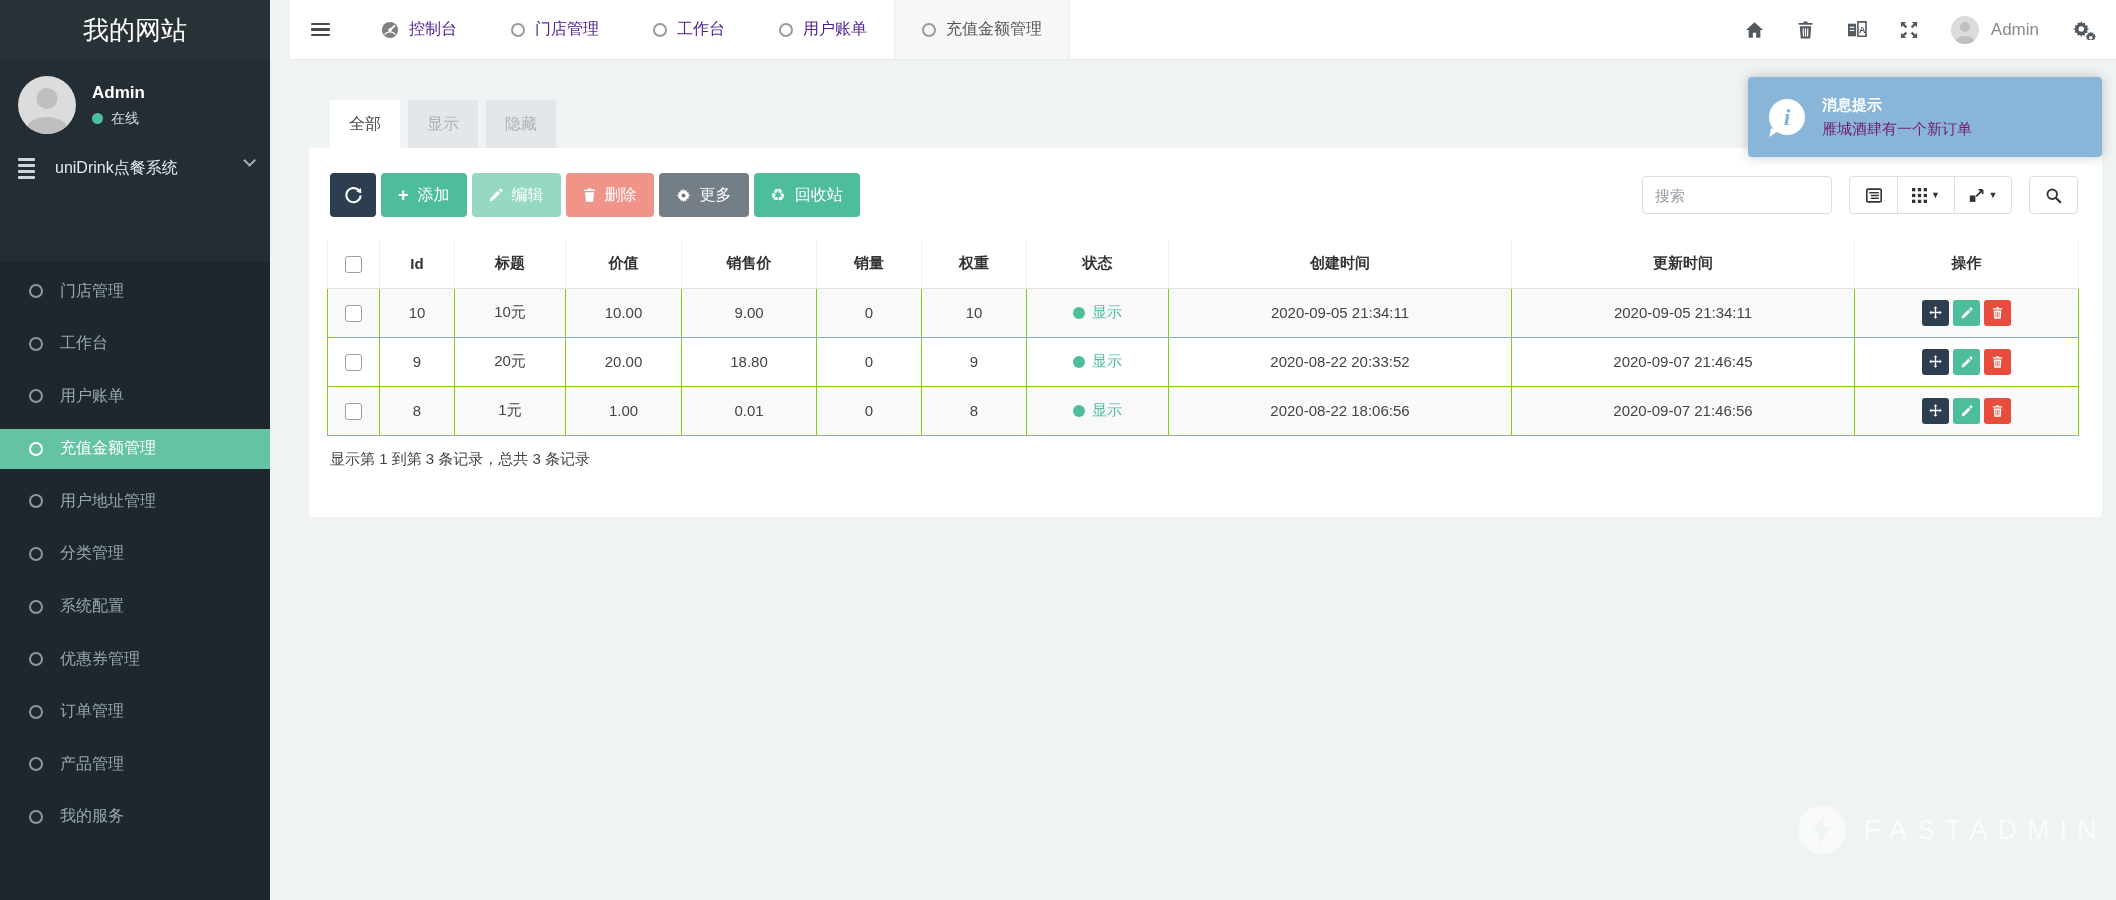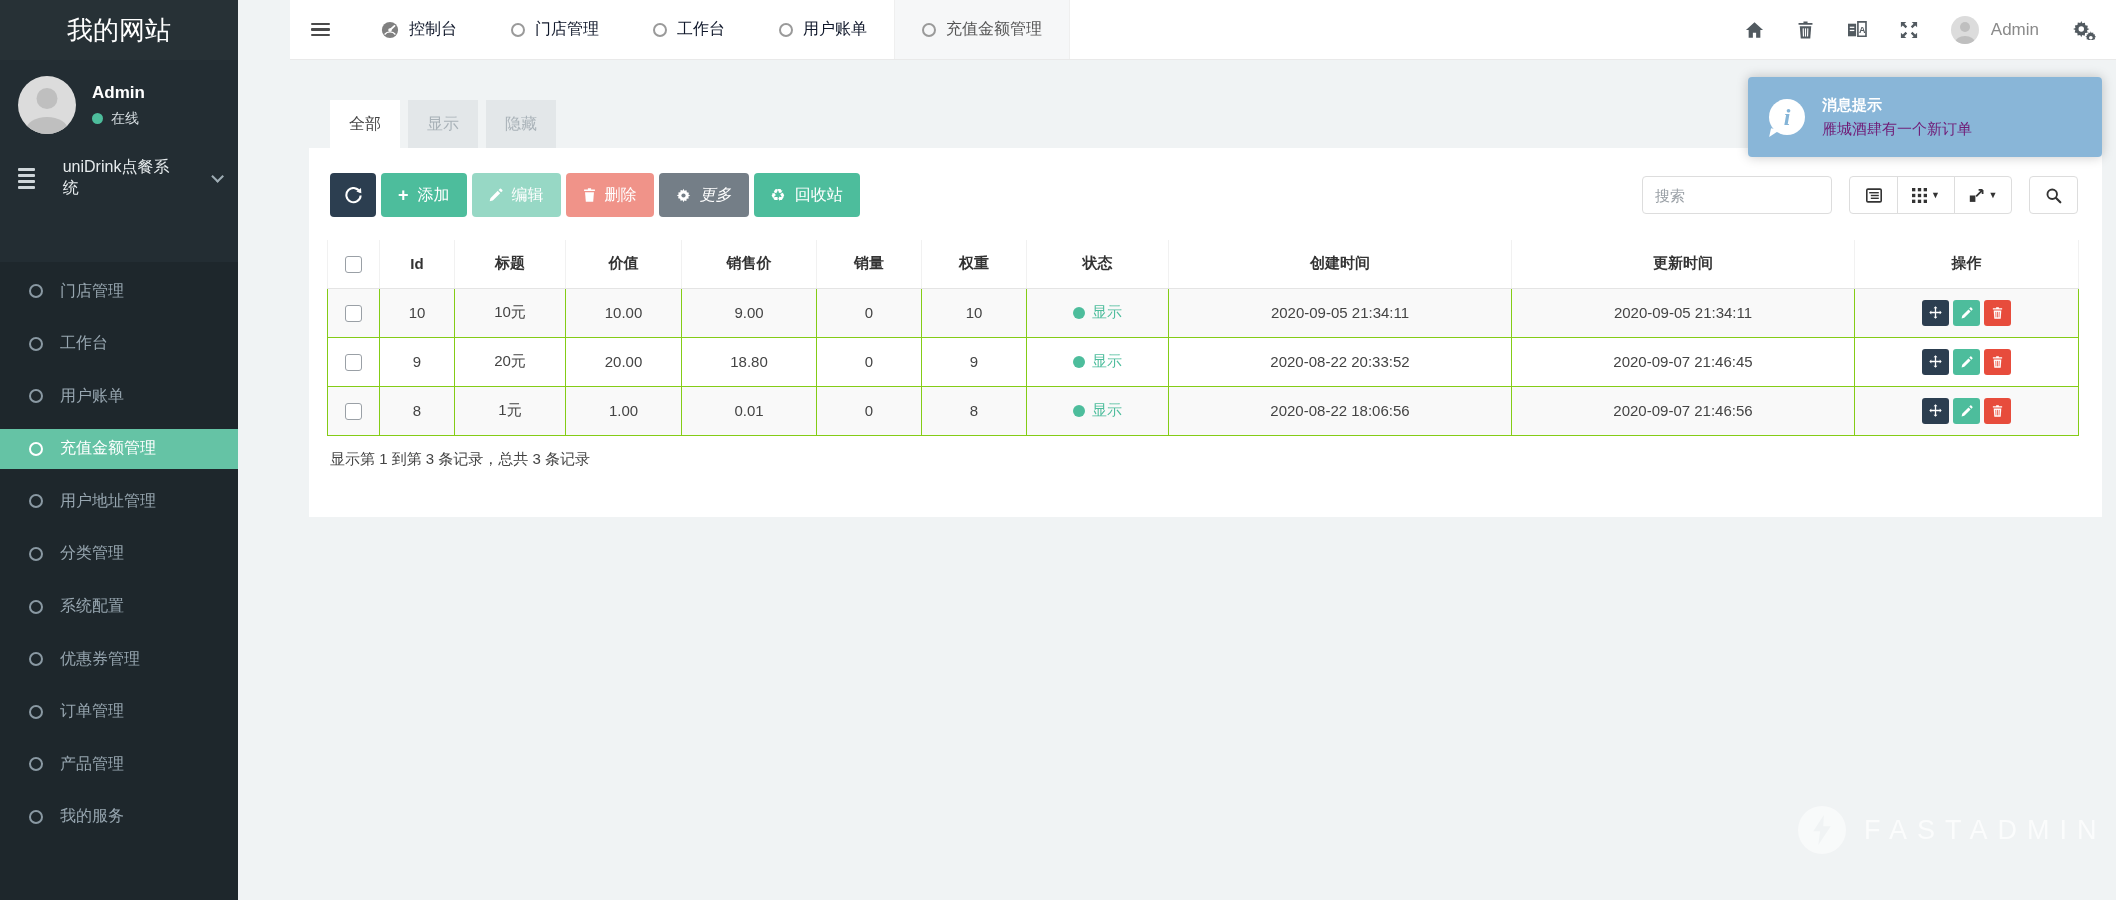--- a/index.html
+++ b/index.html
@@ -3,49 +3,49 @@
 <meta charset="utf-8">
 <style>
   * { box-sizing:border-box; margin:0; padding:0; }
   html,body { width:2116px; height:900px; }
   body {
     position:relative; overflow:hidden;
     font-family:"Liberation Sans","DejaVu Sans",sans-serif;
     background:#f0f3f4; color:#444;
   }
   
-  .sidebar { position:absolute; left:0; top:0; width:238px; height:900px; background:#232d33; z-index:5; }
+  .sidebar { position:absolute; left:0; top:0; width:270px; height:900px; background:#232d33; z-index:5; }
   .logo { height:60px; line-height:60px; text-align:center; color:#fff; font-size:26px; background:#273136; }
   .user-panel { margin-top:13px; padding:0 18px; height:64px; display:flex; align-items:center; gap:16px; }
   .avatar-lg { width:58px; height:58px; border-radius:50%; background:#dcdcdc; position:relative; overflow:hidden; flex:none; }
   .avatar-lg .head { position:absolute; top:12px; left:50%; transform:translateX(-50%); width:21px; height:21px; border-radius:50%; background:#bfbfbf; }
   .avatar-lg .bodyshape { position:absolute; bottom:-9px; left:50%; transform:translateX(-50%); width:42px; height:26px; border-radius:50% 50% 0 0; background:#bfbfbf; }
   .user-meta { display:flex; flex-direction:column; gap:7px; }
   .user-name { color:#fff; font-size:17px; font-weight:bold; }
   .user-status { display:flex; align-items:center; gap:8px; color:#d4dbdf; font-size:14px; }
   .dot { width:11px; height:11px; border-radius:50%; background:#4dbd9c; display:inline-block; }
   .menu-search { margin:21px 14px 0; height:46px; background:#2a353b; border:1px solid #3b474e; border-radius:6px; display:flex; align-items:center; padding:0 14px; }
   .menu-search input { flex:1; background:transparent; border:none; outline:none; color:#b9c4cb; font-size:15px; font-family:inherit; }
   .menu-search input::placeholder { color:#8496a1; }
-  .menu-group { margin-top:21px; height:40px; display:flex; align-items:center; padding:0 18px; color:#e6ebed; font-size:16px; gap:28px; }
+  .menu-group { margin-top:21px; height:40px; display:flex; padding:0 18px; color:#e6ebed; font-size:16px; gap:20px; }
   .list-icon { display:inline-flex; flex-direction:column; gap:3px; width:17px; }
   .list-icon i { display:block; height:3px; background:#cfd6da; border-radius:1px; }
   .chevron-down { margin-left:auto; width:9px; height:9px; border-right:2px solid #9fadb5; border-bottom:2px solid #9fadb5; transform:rotate(45deg) translateY(-3px); }
   .submenu { position:absolute; top:262px; bottom:0; left:0; right:0; background:#1e272c; padding-top:9px; }
   .submenu-item { height:40px; margin-bottom:12.6px; display:flex; align-items:center; gap:17px; padding-left:29px; color:#97a6b0; font-size:16px; cursor:pointer; }
   .circle-o { width:14px; height:14px; border:2px solid #8a99a3; border-radius:50%; flex:none; }
   .submenu-item.active { background:#65c3a5; color:#fff; }
   .submenu-item.active .circle-o { border-color:#fff; }
   
   .navbar { position:absolute; left:290px; top:0; width:1826px; height:60px; background:#fff; border-bottom:1px solid #e9e9e9; display:flex; align-items:stretch; z-index:6; }
   .hamburger { width:60px; display:flex; align-items:center; justify-content:center; cursor:pointer; }
   .hamburger .bars { display:flex; flex-direction:column; gap:3px; }
   .hamburger .bars i { width:19px; height:2.5px; background:#4a4a4a; border-radius:1px; }
   .nav-tabs { display:flex; margin-left:4px; }
-  .nav-tab { display:flex; align-items:center; gap:10px; padding:0 27px; color:#0f172a; font-size:16px; cursor:pointer; }
+  .nav-tab { display:flex; align-items:center; gap:10px; padding:0 27px; color:#4c1d95; font-size:16px; cursor:pointer; }
   .nav-tab .circle-o { border-color:#9a9a9a; }
   .nav-tab.active { background:#f6f7f8; color:#555; border-left:1px solid #efefef; border-right:1px solid #efefef; }
   .nav-right { margin-left:auto; display:flex; align-items:center; gap:33px; padding-right:20px; color:#525a60; }
   .nav-right .navicon { display:inline-flex; cursor:pointer; color:#525a60; }
   .nav-user { display:flex; align-items:center; gap:12px; cursor:pointer; }
   .avatar-sm { width:28px; height:28px; border-radius:50%; background:#dcdcdc; position:relative; overflow:hidden; }
   .avatar-sm .head { position:absolute; top:6px; left:50%; transform:translateX(-50%); width:10px; height:10px; border-radius:50%; background:#bfbfbf; }
   .avatar-sm .bodyshape { position:absolute; bottom:-5px; left:50%; transform:translateX(-50%); width:20px; height:13px; border-radius:50% 50% 0 0; background:#bfbfbf; }
   .nav-user-name { color:#8a8a8a; font-size:17px; }
   
@@ -58,21 +58,21 @@
   .filter-tabs { position:absolute; left:330px; top:100px; display:flex; gap:8px; z-index:2; }
   .ftab { width:70px; height:48px; display:flex; align-items:center; justify-content:center; font-size:16px; cursor:pointer; background:#e3e7e9; color:#a9b2b8; }
   .ftab.active { background:#fff; color:#444; height:49px; }
   .panel { position:absolute; left:309px; top:148px; width:1793px; height:369px; background:#fff; z-index:1; }
   .toolbar { position:absolute; left:21px; top:25px; display:flex; gap:5px; }
   .btn { height:44px; border:none; border-radius:4px; color:#fff; font-size:16px; font-family:inherit; display:flex; align-items:center; gap:9px; padding:0 17px; cursor:pointer; }
   .btn-refresh { width:46px; justify-content:center; padding:0; background:#2c3e50; }
   .btn-add { background:#4dbd9c; }
   .btn-edit { background:#4dbd9c; opacity:.58; }
   .btn-del { background:#e74c3c; opacity:.6; }
-  .btn-more { background:#747e87;font-style:italic; }
+  .btn-more { background:#747e87; }
   .btn-recycle { background:#4dbd9c; }
   .btn .plus { font-size:18px; font-weight:bold; line-height:1; }
   .btn .uni { font-size:17px; line-height:1; }
   .search-area { position:absolute; right:24px; top:28px; display:flex; align-items:center; gap:17px; }
   .search-input { width:190px; height:38px; border:1px solid #ddd; border-radius:4px; padding:0 12px; font-size:15px; font-family:inherit; color:#0369a1; outline:none; }
   .search-input::placeholder { color:#9aa0a6; }
   .tool-group { display:flex; }
   .tbtn { width:49px; height:38px; background:#fff; border:1px solid #ddd; display:flex; align-items:center; justify-content:center; gap:4px; color:#333; cursor:pointer; }
   .tool-group .tbtn + .tbtn { margin-left:-1px; }
   .tool-group .tbtn:first-child { border-radius:4px 0 0 4px; }

